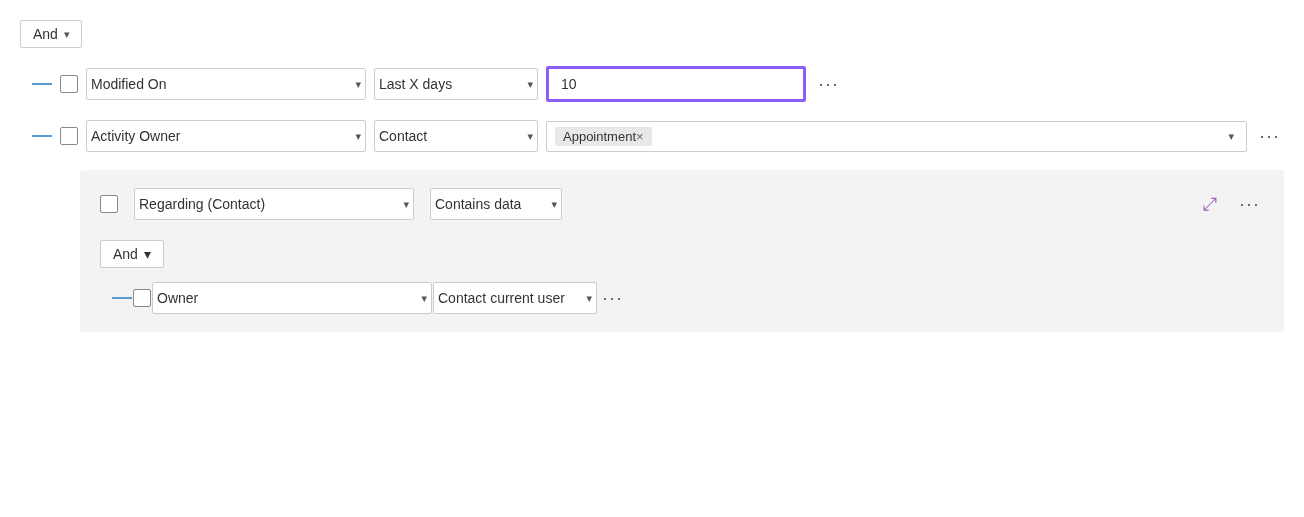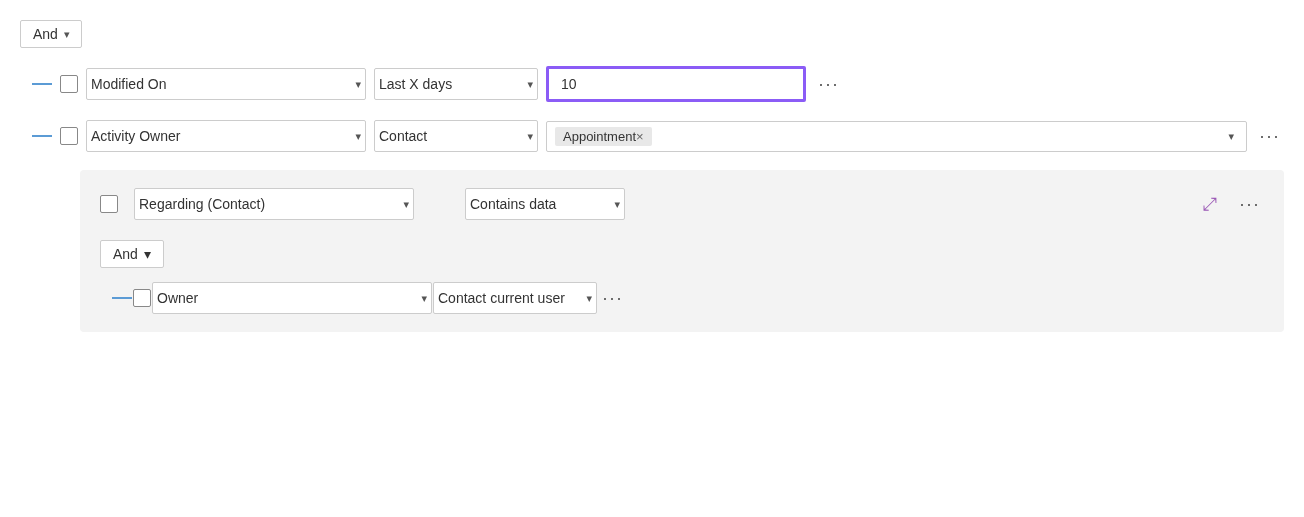--- a/index.html
+++ b/index.html
@@ -67,21 +67,21 @@
       background: #fff;
       cursor: pointer;
       font-size: 14px;
       color: #333;
       white-space: nowrap;
     }
     .dropdown .chevron { font-size: 11px; color: #555; margin-left: 10px; }
 
     .dropdown-field { width: 280px; }
     .dropdown-operator { width: 164px; align-items: center; }
-    .dropdown-operator-sm { width: 160px; margin-left: 35px; }
+    .dropdown-operator-sm { width: 132px; }
 
     .value-input {
       border: 3px solid #8b5cf6;
       border-radius: 2px;
       padding: 7px 12px;
       font-size: 14px;
       color: #333;
       width: 260px;
     }
 

